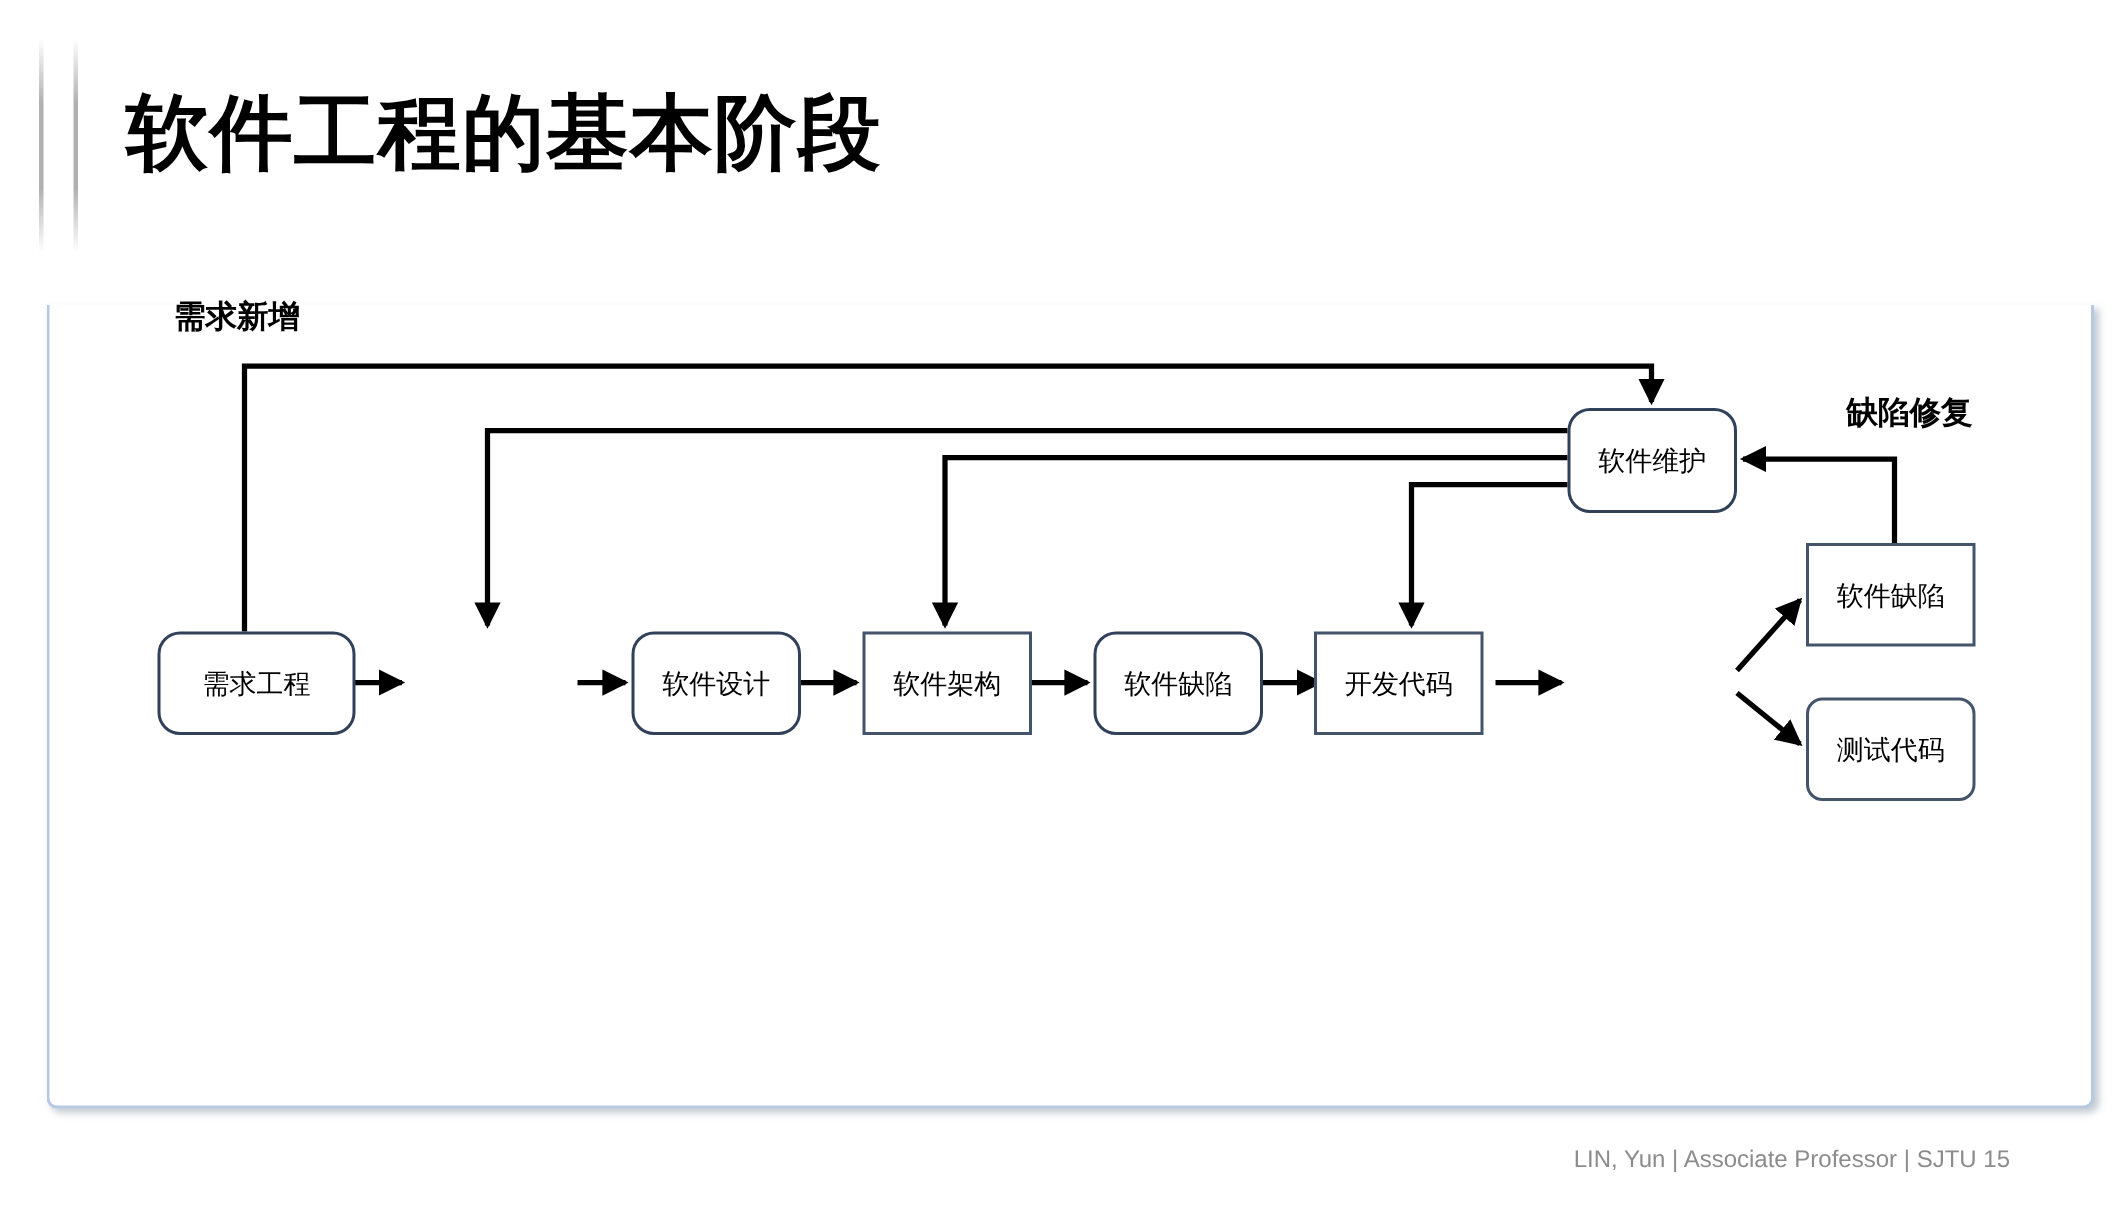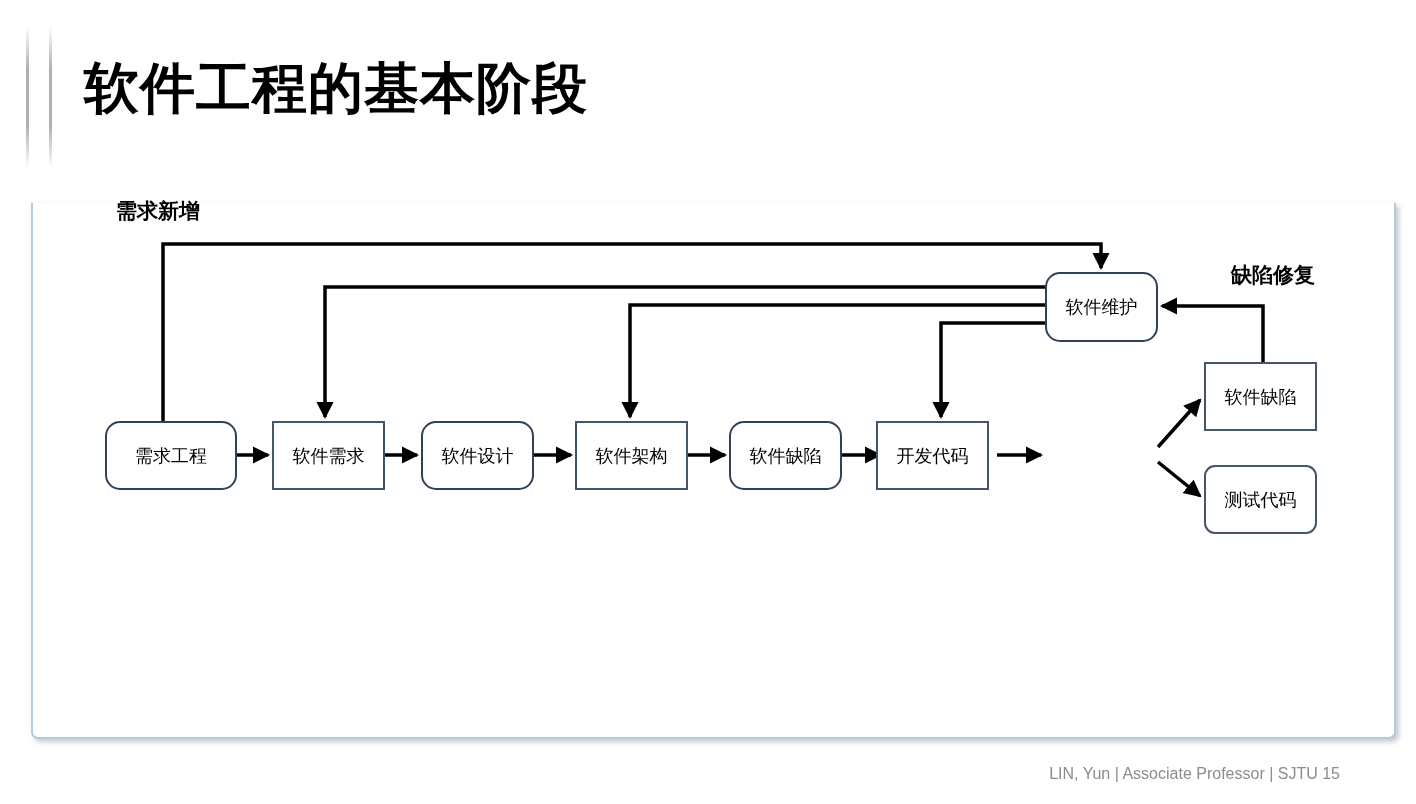--- a/index.html
+++ b/index.html
@@ -83,21 +83,20 @@
       <path d="M1045,323 H941 V417" marker-end="url(#ah)"></path>
 
       <path d="M1158,447 L1200,400" marker-end="url(#ah)"></path>
       <path d="M1158,462 L1200,496" marker-end="url(#ah)"></path>
 
       <path d="M1263,362 V306 H1162" marker-end="url(#ah)"></path>
     </g>
   </svg>
 
   <div class="node rounded" style="left:105px; top:421px; width:132px;">需求工程</div>
-  <div class="node rect" style="left:272px; top:421px;">软件需求</div>
   <div class="node rounded" style="left:421px; top:421px;">软件设计</div>
   <div class="node rect" style="left:575px; top:421px;">软件架构</div>
   <div class="node rounded" style="left:729px; top:421px;">软件缺陷</div>
   <div class="node rect" style="left:876px; top:421px;">开发代码</div>
 
   <div class="node rounded" style="left:1045px; top:272px; height:70px;">软件维护</div>
   <div class="node rect" style="left:1204px; top:362px;">软件缺陷</div>
   <div class="node rect" style="left:1204px; top:465px;border-radius:11px;">测试代码</div>
 
   <div class="footer">

